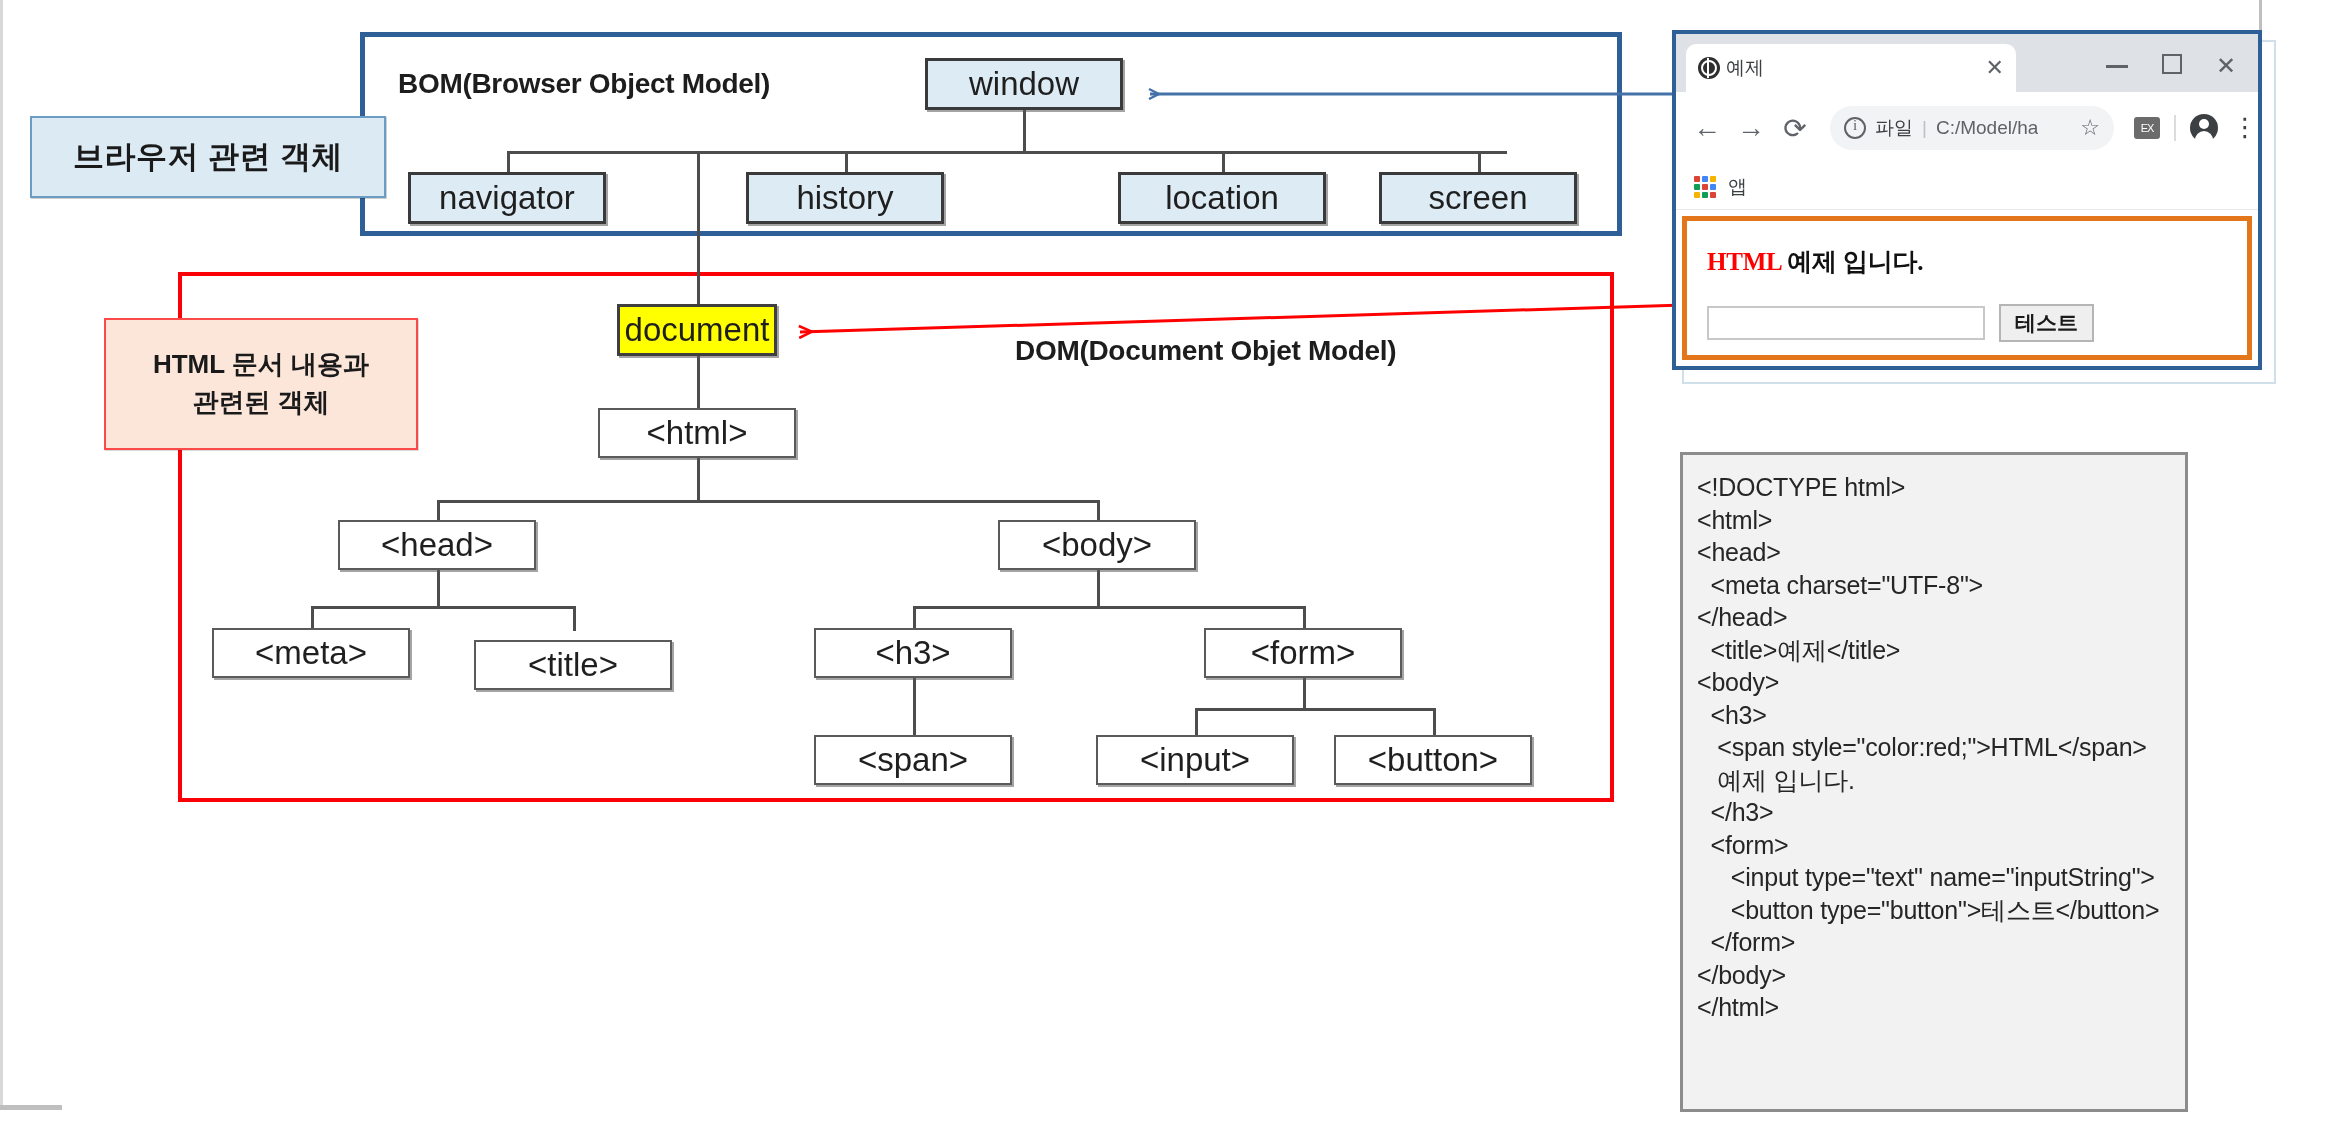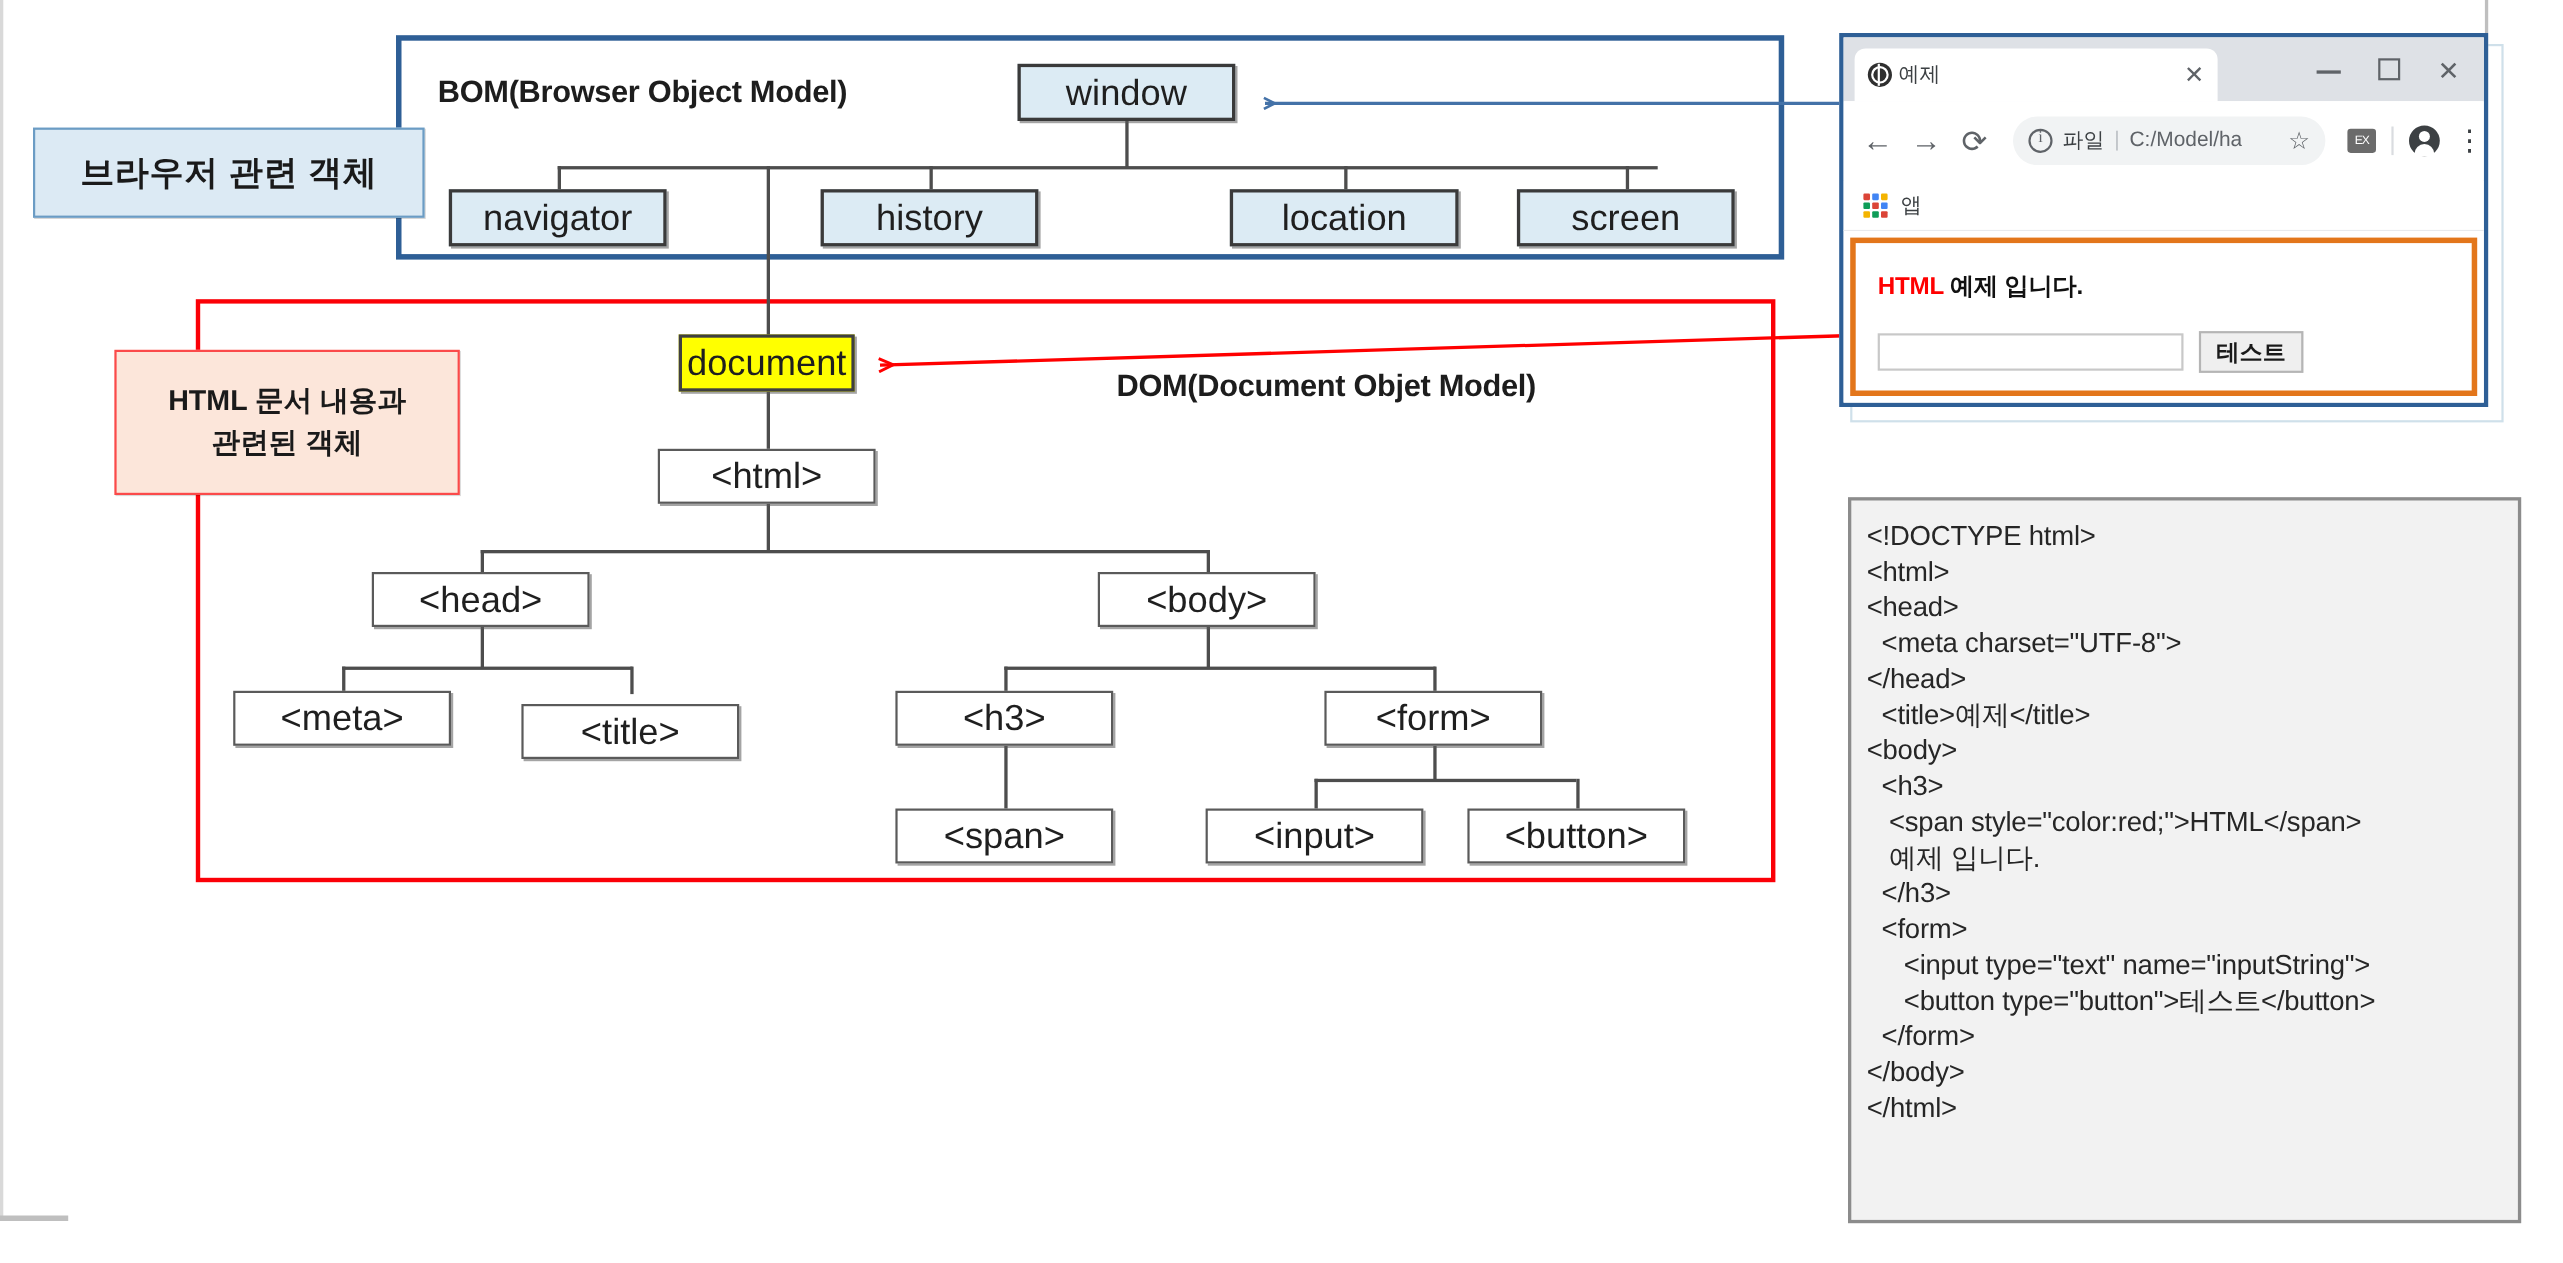--- a/index.html
+++ b/index.html
@@ -167,36 +167,36 @@
   .bm-label{font-size:19px;color:#3c4043;}
 
   .page-area{
     position:absolute;left:0;top:176px;right:0;bottom:0;background:#ffffff;
     padding:6px;box-sizing:border-box;
   }
   .page-frame{
     width:100%;height:100%;border:5px solid #e3761b;box-sizing:border-box;
     padding:18px 20px;background:#ffffff;
   }
-  .page-h3{font-size:22px;font-weight:bold;color:#111111;margin:6px 0 26px 0;letter-spacing:-.2px;}
+  .page-h3{font-size:25px;font-weight:bold;color:#111111;margin:6px 0 26px 0;letter-spacing:-.2px;font-family:Liberation Serif, serif;}
   .page-h3 .red{color:#ff0000;}
   .page-form{display:flex;align-items:center;gap:14px;}
   .page-input{
     width:278px;height:34px;border:2px solid #c8c8c8;background:#ffffff;
     box-sizing:border-box;
   }
   .page-button{
     height:38px;padding:0 14px;border:2px solid #b5b5b5;background:#efefef;
     font-size:21px;color:#1a1a1a;font-weight:bold;box-sizing:border-box;
     display:flex;align-items:center;justify-content:center;cursor:pointer;
   }
 
   
   .codepanel{
-    position:absolute;left:1680px;top:452px;width:612px;height:660px;
+    position:absolute;left:1680px;top:452px;width:508px;height:660px;
     background:#f2f2f2;border:3px solid #8c8c8c;box-sizing:border-box;
     padding:16px 14px;
     font-family:"Liberation Sans","DejaVu Sans",sans-serif;
   }
   .codeline{
     font-size:25px;line-height:1.30;color:#262626;white-space:pre;letter-spacing:-.2px;
   }
 </style>
 </head>
 <body>

